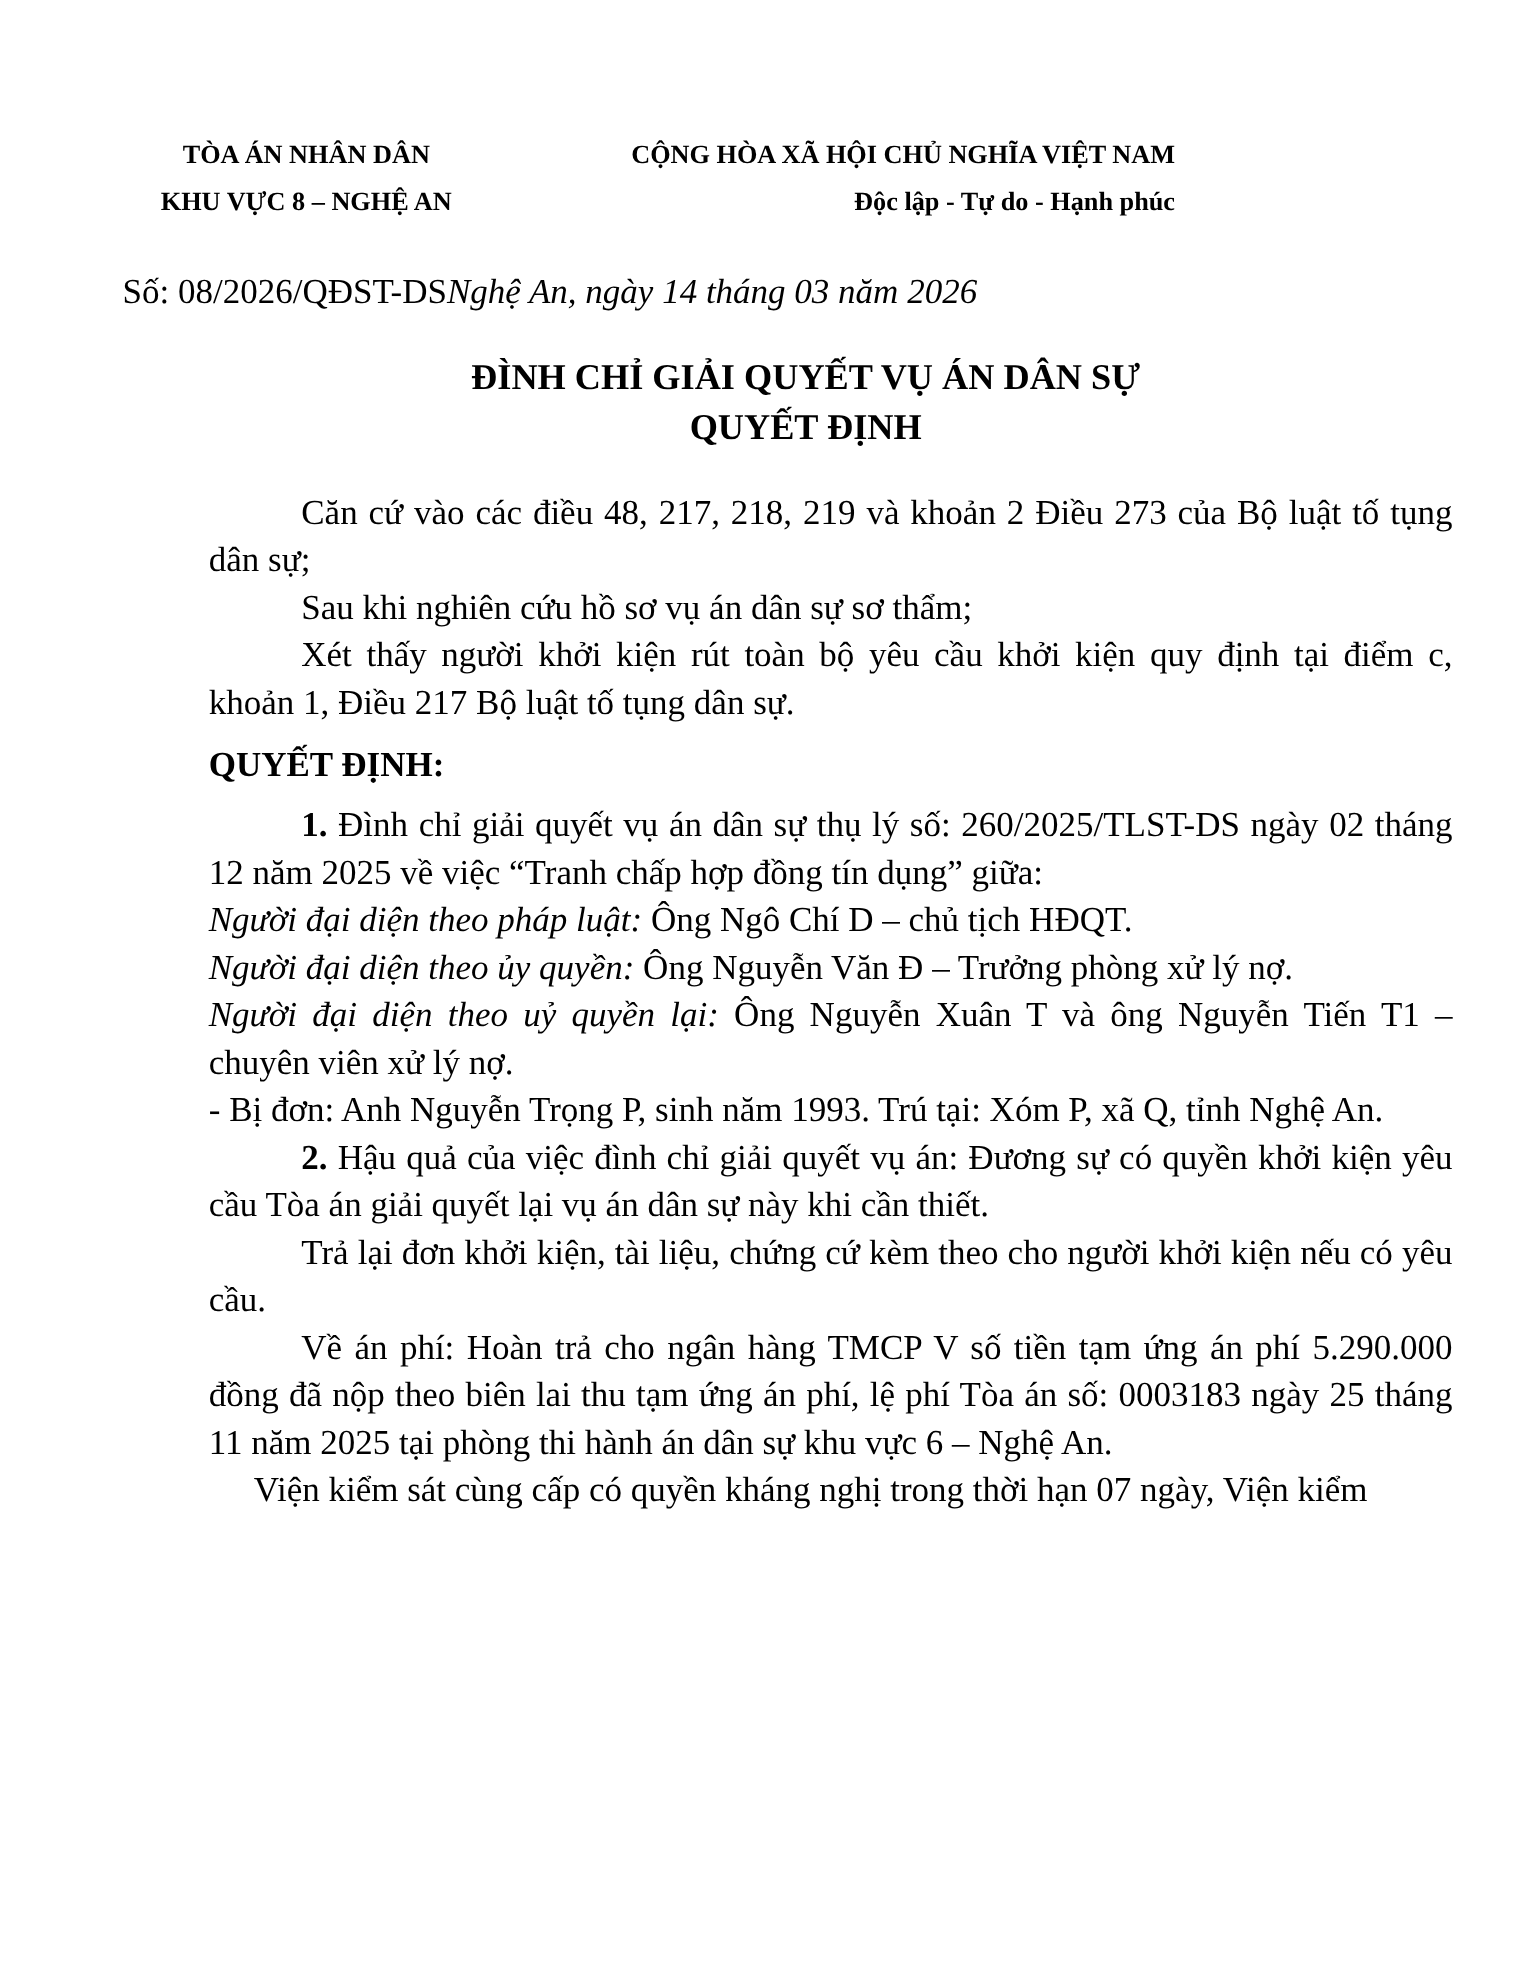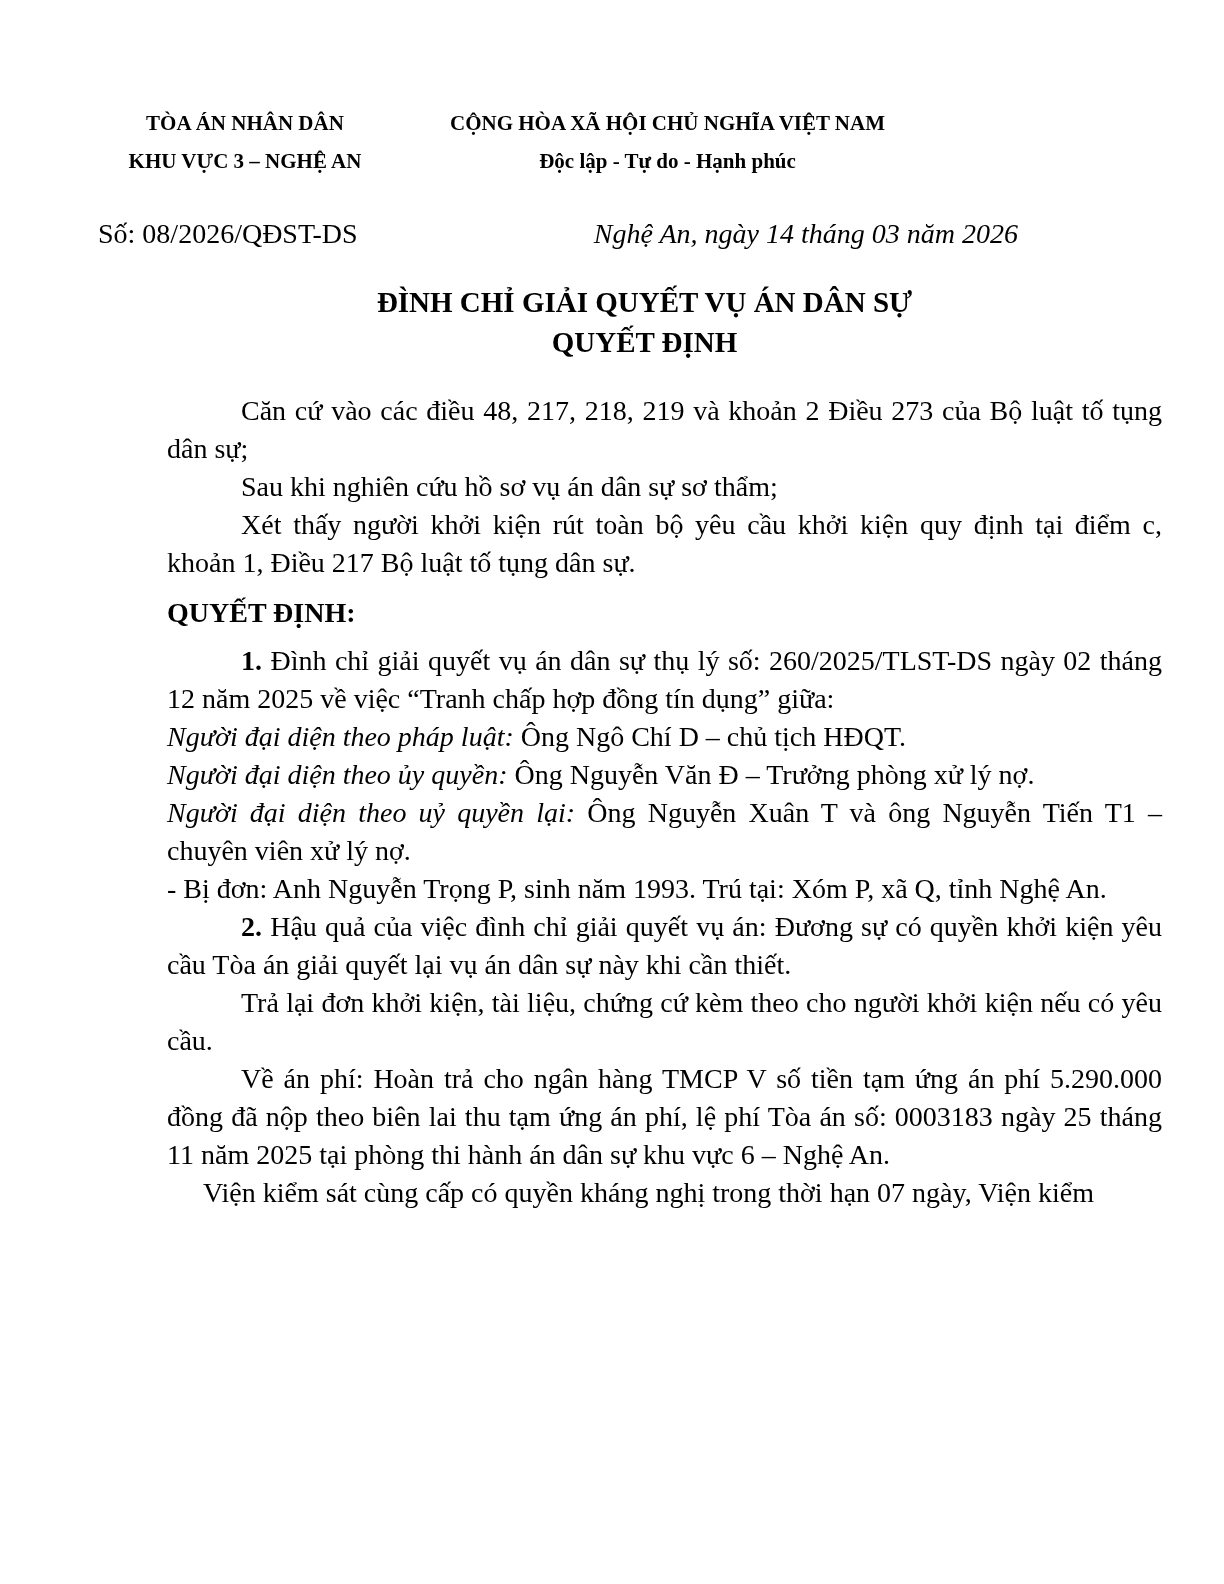--- a/index.html
+++ b/index.html
@@ -17,25 +17,25 @@
   
   .header {
     display: flex;
     font-weight: bold;
     font-size: 21px;
     line-height: 38px;
     white-space: nowrap;
   }
   .header-col { text-align: center; }
   .header-col.left  { width: 300px; margin-left: 95px; }
-  .header-col.right { width: 545px; }
+  .header-col.right { width: 545px; text-align: right; }
   
   .meta-row {
     display: flex;
-    justify-content: space-between;
+    justify-content: flex-start;
     margin-top: 35px;
     padding-left: 98px;
     padding-right: 206px;
     font-size: 28px;
     line-height: 38px;
   }
   .dateline { font-style: italic; }
   
   .title-block {
     margin-top: 29px;
@@ -71,21 +71,21 @@
   .blead { font-weight: bold; }
 </style>
 </head>
 <body>
 
 <div class="page">
 
   <div class="header">
     <div class="header-col left">
       <div>TÒA ÁN NHÂN DÂN</div>
-      <div>KHU VỰC 3 – NGHỆ AN</div>
+      <div>KHU VỰC 8 – NGHỆ AN</div>
     </div>
     <div class="header-col right">
       <div>CỘNG HÒA XÃ HỘI CHỦ NGHĨA VIỆT NAM</div>
       <div>Độc lập - Tự do - Hạnh phúc</div>
     </div>
   </div>
 
   <div class="meta-row">
     <div class="doc-number">Số: 08/2026/QĐST-DS</div>
     <div class="dateline">Nghệ An, ngày 14 tháng 03 năm 2026</div>

